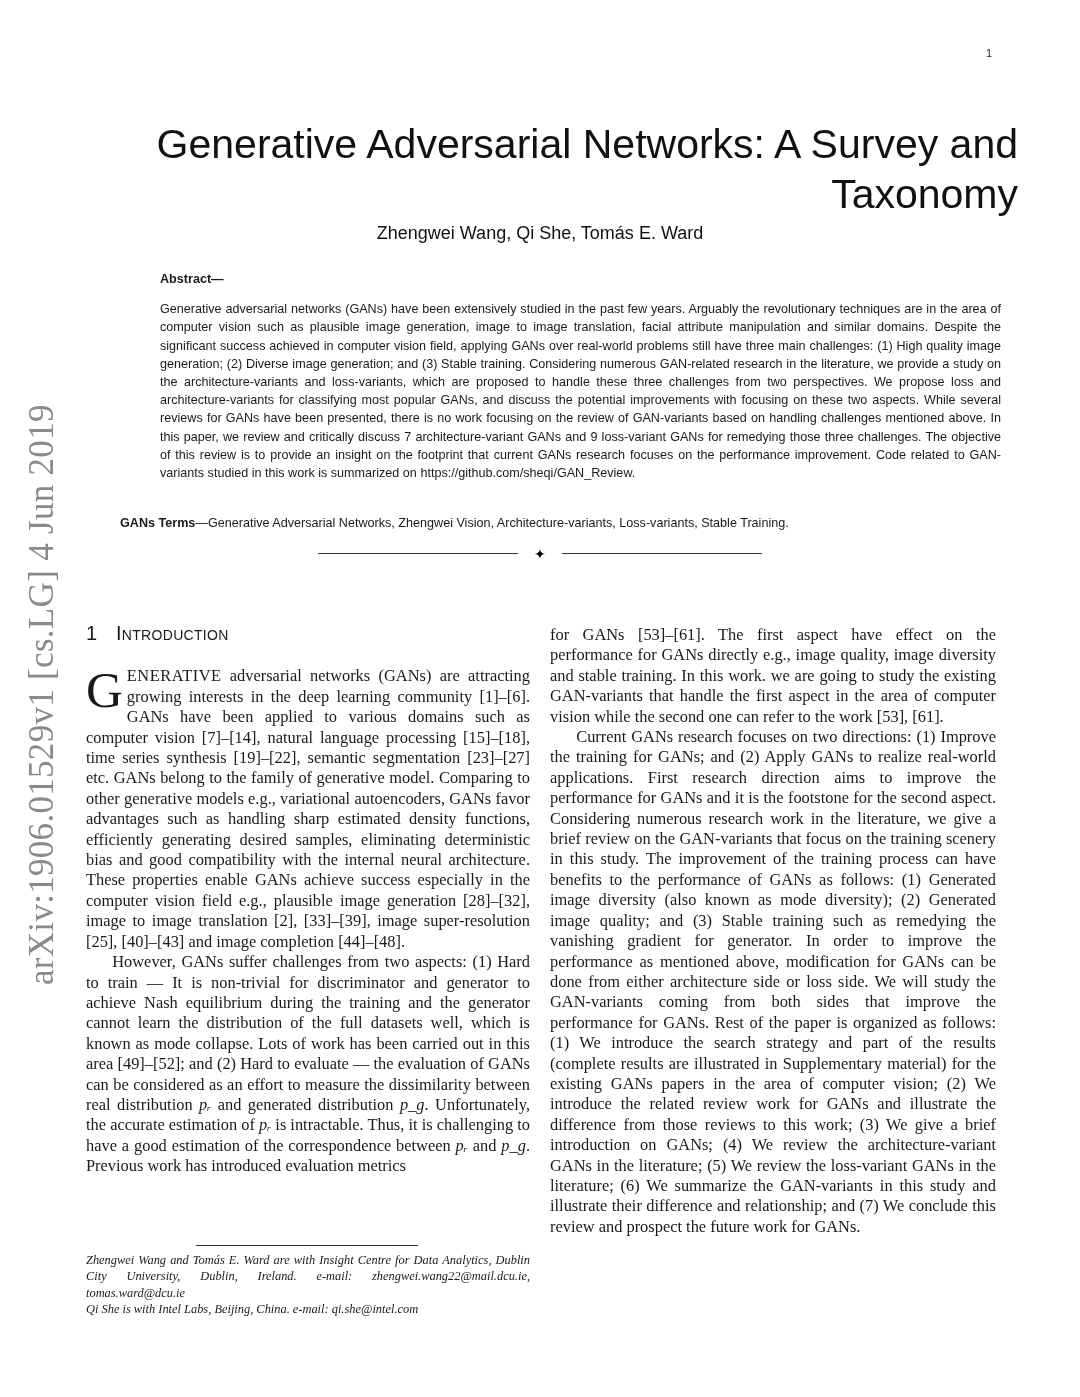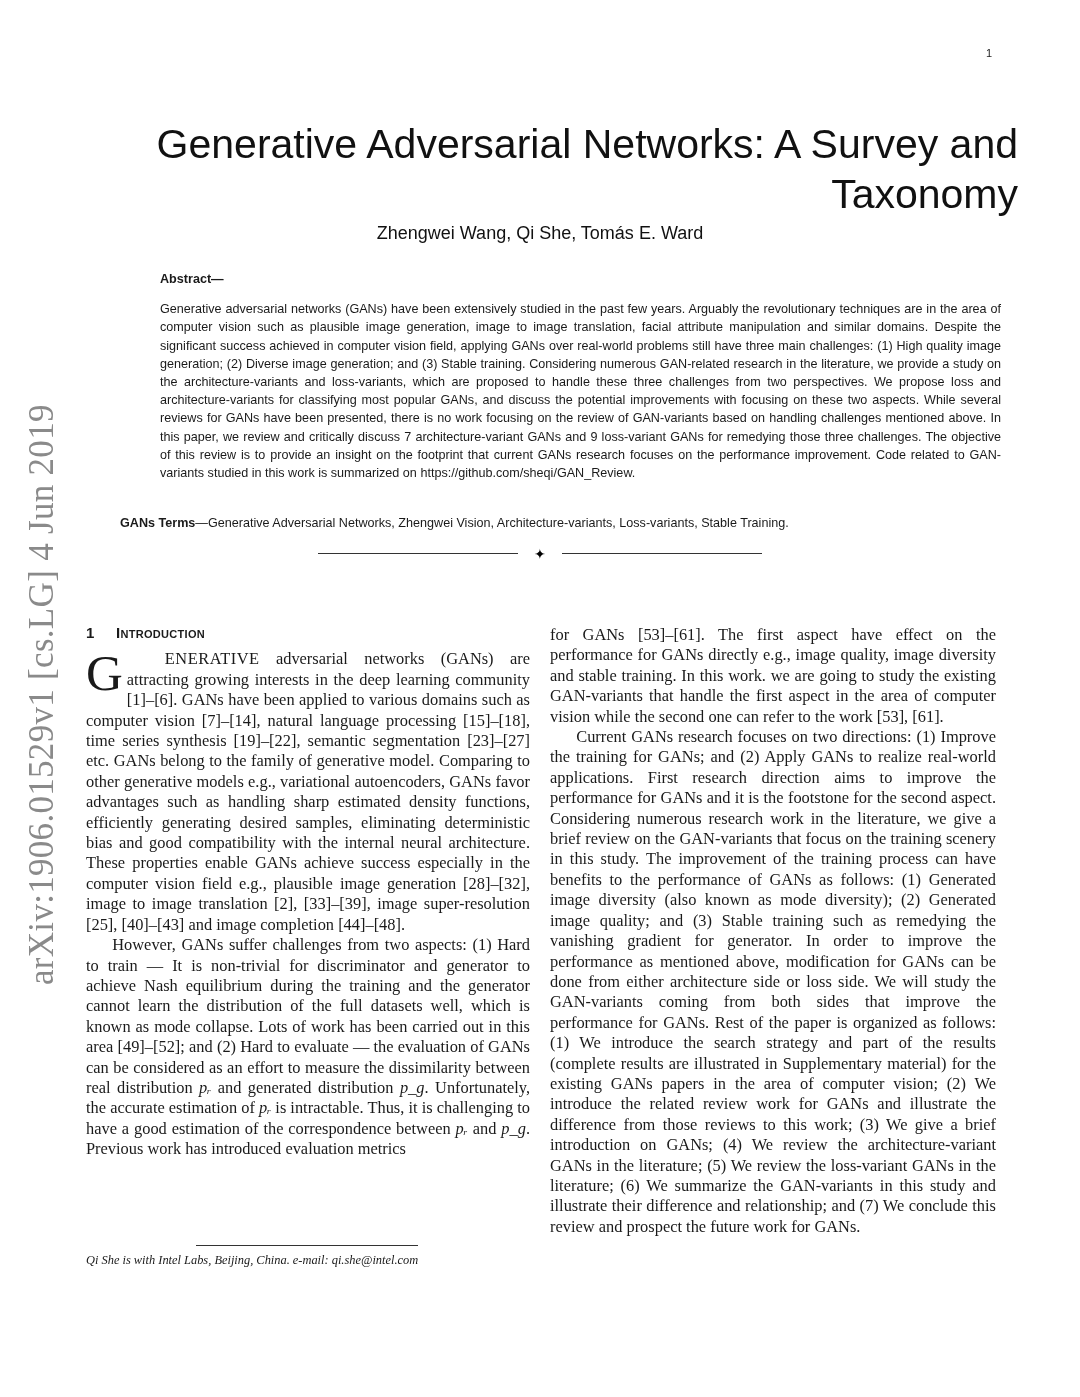--- a/index.html
+++ b/index.html
@@ -15,27 +15,27 @@
   .index-terms { position: absolute; top: 516px; left: 120px; width: 841px; font-family: "Liberation Sans", sans-serif; font-size: 12.6px; color: #1a1a1a; }
   .index-terms b { font-weight: bold; }
   .separator { position: absolute; top: 546px; left: 318px; width: 444px; height: 16px; }
   .separator .line { position: absolute; top: 7px; height: 1px; background: #333; }
   .separator .line.l { left: 0; width: 200px; }
   .separator .line.r { right: 0; width: 200px; }
   .separator .diamond { position: absolute; left: 216px; top: 0px; font-size: 14px; line-height: 16px; color: #000; font-family: "DejaVu Sans", sans-serif; }
   .col { position: absolute; font-family: "Liberation Serif", serif; font-size: 16.4px; line-height: 20.4px; color: #1a1a1a; text-align: justify; }
   .col-left { top: 623px; left: 86px; width: 444px; }
   .col-right { top: 625px; left: 550px; width: 446px; }
-  .section-heading { font-family: "Liberation Sans", sans-serif; font-weight: bold; font-size: 15px; margin: 0 0 6px 0; letter-spacing: 0.3px; }
+  .section-heading { font-family: "Liberation Sans", sans-serif; font-weight: normal; font-size: 20px; margin: 0 0 23px 0; letter-spacing: 0.3px; }
   .section-heading .num { display: inline-block; width: 30px; }
   .section-heading .smallcaps { font-variant: small-caps; }
   .para { margin: 0; }
   .indent { text-indent: 1.6em; }
   .dropcap { float: left; font-size: 51px; line-height: 40px; margin: 4px 4px 0 0; font-family: "Liberation Serif", serif; }
-  .lead-caps { font-variant: small-caps; letter-spacing: 0.5px; margin-left: 38px; }
+  .lead-caps { font-variant: small-caps; letter-spacing: 0.5px; }
   .math { font-style: italic; margin-top: 7px; }
   .footnote-rule { position: absolute; top: 1245px; left: 196px; width: 222px; height: 1px; background: #333; }
   .footnote { position: absolute; top: 1252px; left: 86px; width: 444px; font-family: "Liberation Serif", serif; font-style: italic; font-size: 12.4px; line-height: 16.4px; color: #1a1a1a; text-align: justify; }
   .footnote p { margin: 0; }
 </style>
 </head>
 <body>
 
 <div class="page-number">1</div>
 
@@ -59,19 +59,20 @@
 </div>
 
 <div class="col col-left">
   <h2 class="section-heading"><span class="num">1</span><span class="smallcaps">Introduction</span></h2>
   <p class="para"><span class="dropcap">G</span><span class="lead-caps">ENERATIVE</span><span> adversarial networks (GANs) are attracting growing interests in the deep learning community [1]–[6]. GANs have been applied to various domains such as computer vision [7]–[14], natural language processing [15]–[18], time series synthesis [19]–[22], semantic segmentation [23]–[27] etc. GANs belong to the family of generative model. Comparing to other generative models e.g., variational autoencoders, GANs favor advantages such as handling sharp estimated density functions, efficiently generating desired samples, eliminating deterministic bias and good compatibility with the internal neural architecture. These properties enable GANs achieve success especially in the computer vision field e.g., plausible image generation [28]–[32], image to image translation [2], [33]–[39], image super-resolution [25], [40]–[43] and image completion [44]–[48].</span></p>
   <p class="para indent"><span>However, GANs suffer challenges from two aspects: (1) Hard to train — It is non-trivial for discriminator and generator to achieve Nash equilibrium during the training and the generator cannot learn the distribution of the full datasets well, which is known as mode collapse. Lots of work has been carried out in this area [49]–[52]; and (2) Hard to evaluate — the evaluation of GANs can be considered as an effort to measure the dissimilarity between real distribution </span><span class="math">pᵣ</span><span> and generated distribution </span><span class="math">p_g</span><span>. Unfortunately, the accurate estimation of </span><span class="math">pᵣ</span><span> is intractable. Thus, it is challenging to have a good estimation of the correspondence between </span><span class="math">pᵣ</span><span> and </span><span class="math">p_g</span><span>. Previous work has introduced evaluation metrics</span></p>
 </div>
 
 <div class="footnote-rule"></div>
 <div class="footnote">
+  <p>Zhengwei Wang and Tomás E. Ward are with Insight Centre for Data Analytics, Dublin City University, Dublin, Ireland. e-mail: zhengwei.wang22@mail.dcu.ie, tomas.ward@dcu.ie</p>
   <p>Qi She is with Intel Labs, Beijing, China. e-mail: qi.she@intel.com</p>
 </div>
 
 <div class="col col-right">
   <p class="para">for GANs [53]–[61]. The first aspect have effect on the performance for GANs directly e.g., image quality, image diversity and stable training. In this work. we are going to study the existing GAN-variants that handle the first aspect in the area of computer vision while the second one can refer to the work [53], [61].</p>
   <p class="para indent">Current GANs research focuses on two directions: (1) Improve the training for GANs; and (2) Apply GANs to realize real-world applications. First research direction aims to improve the performance for GANs and it is the footstone for the second aspect. Considering numerous research work in the literature, we give a brief review on the GAN-variants that focus on the training scenery in this study. The improvement of the training process can have benefits to the performance of GANs as follows: (1) Generated image diversity (also known as mode diversity); (2) Generated image quality; and (3) Stable training such as remedying the vanishing gradient for generator. In order to improve the performance as mentioned above, modification for GANs can be done from either architecture side or loss side. We will study the GAN-variants coming from both sides that improve the performance for GANs. Rest of the paper is organized as follows: (1) We introduce the search strategy and part of the results (complete results are illustrated in Supplementary material) for the existing GANs papers in the area of computer vision; (2) We introduce the related review work for GANs and illustrate the difference from those reviews to this work; (3) We give a brief introduction on GANs; (4) We review the architecture-variant GANs in the literature; (5) We review the loss-variant GANs in the literature; (6) We summarize the GAN-variants in this study and illustrate their difference and relationship; and (7) We conclude this review and prospect the future work for GANs.</p>
 </div>
 
 </body></html>

